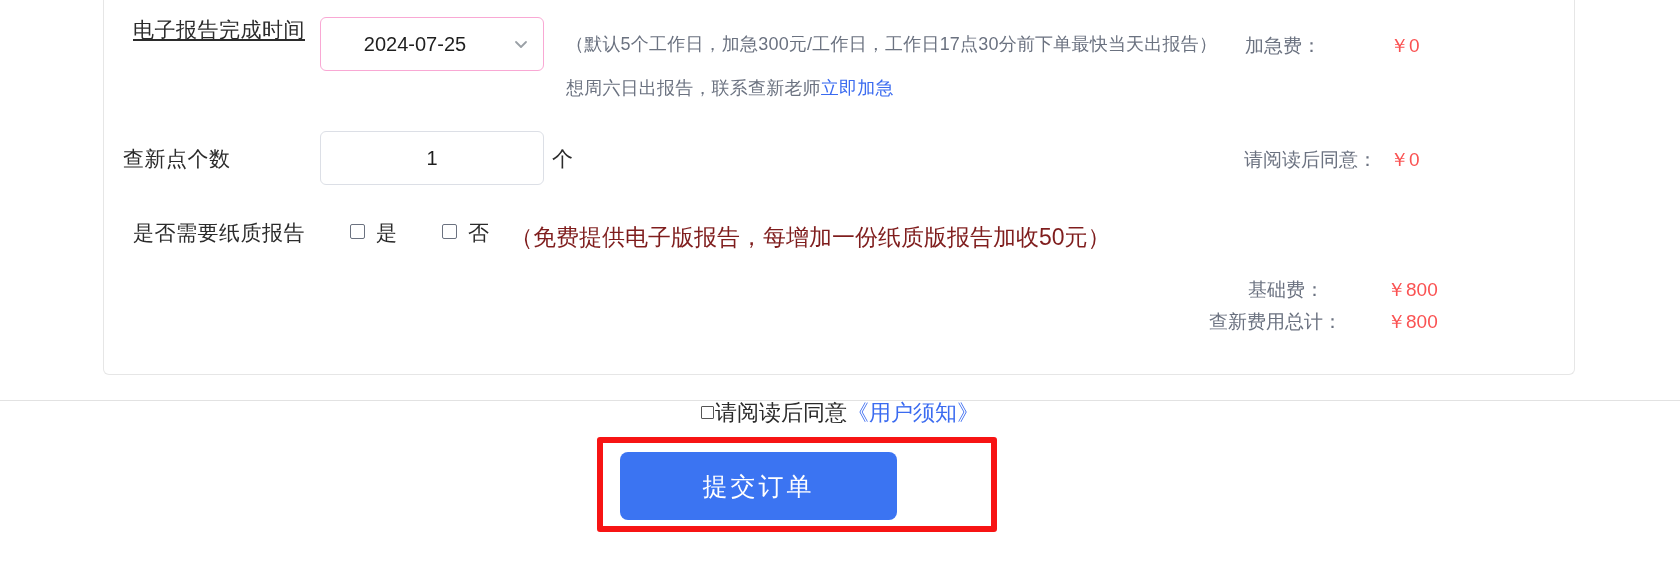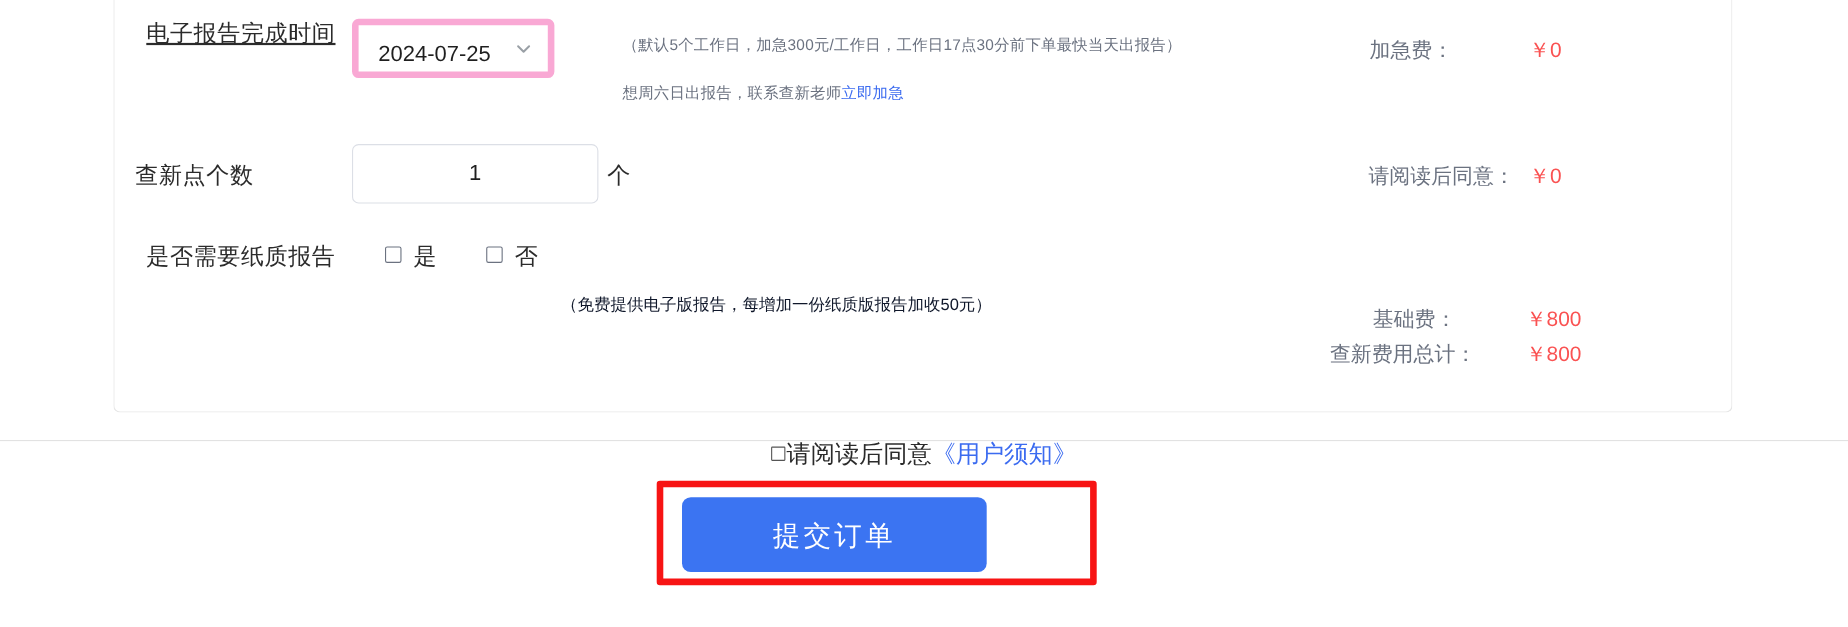--- a/index.html
+++ b/index.html
@@ -34,23 +34,23 @@
     position: absolute;
     font-size: 21px;
     color: #2b2b2b;
     letter-spacing: 0.5px;
     white-space: nowrap;
   }
 
   
   .select-box {
     position: absolute;
-    width: 184px;
+    width: 224px;
     height: 54px;
-    border: 6px solid #f9a8d4;
+    border: 1px solid #f9a8d4;
     border-radius: 6px;
     background: #fff;
     box-sizing: border-box;
   }
   .select-value {
     position: absolute;
     left: 0;
     right: 0;
     top: 0;
     line-height: 52px;
@@ -92,32 +92,31 @@
 
   .unit {
     position: absolute;
     font-size: 21px;
     color: #2b2b2b;
   }
 
   
   .note {
     position: absolute;
-    font-size: 14px;
+    font-size: 18px;
     color: #6b7280;
     white-space: nowrap;
     letter-spacing: 0.2px;
     text-align: center;
   }
   .note-sm {
     position: absolute;
-    font-size: 15px;
-    color: #0f172a;
-    white-space: nowrap;
-    margin-top: 46px;
+    font-size: 23px;
+    color: #7f1d1d;
+    white-space: nowrap;
   }
   .link {
     color: #3b6bf0;
     text-decoration: none;
     cursor: pointer;
   }
 
   
   .cbox {
     position: absolute;

